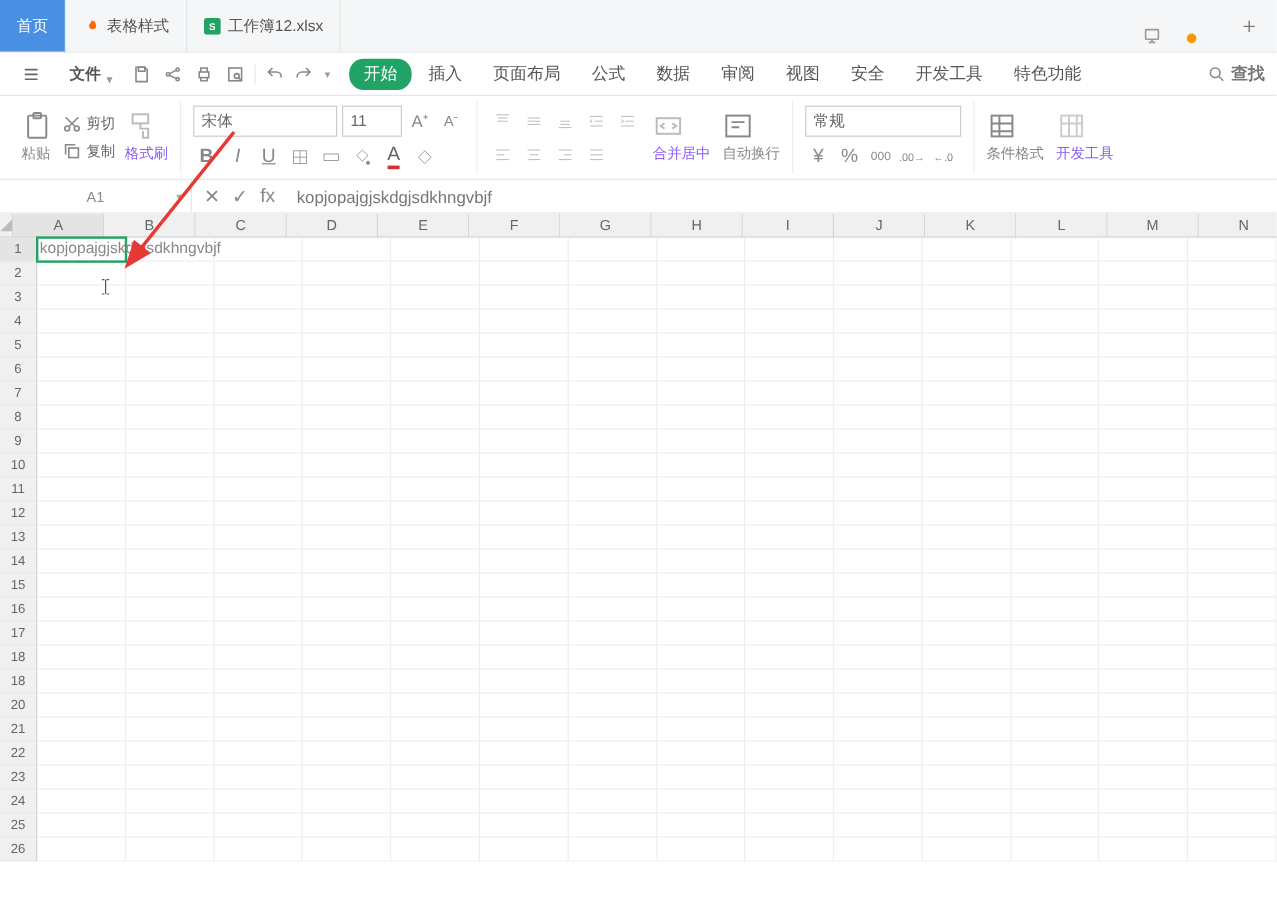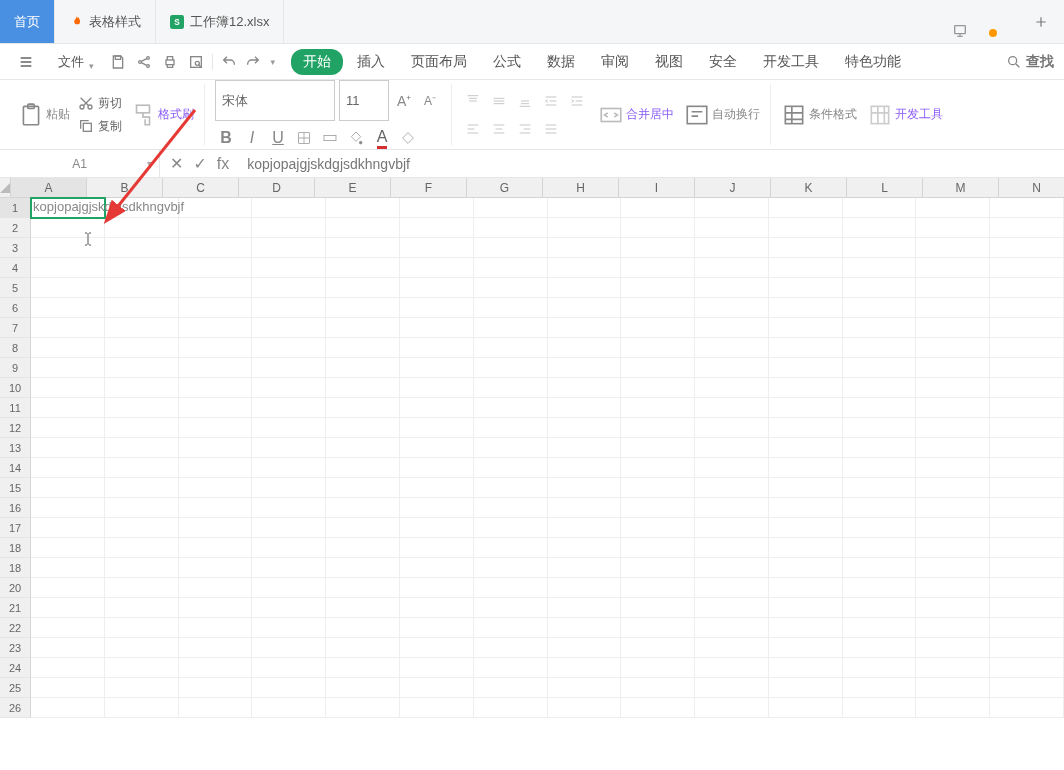--- a/index.html
+++ b/index.html
@@ -8,37 +8,37 @@
   
   .tab-bar { display: flex; align-items: flex-end; height: 44px; background: #f5f6f7; border-bottom: 1px solid #e5e6e7; }
   .tab { display: flex; align-items: center; padding: 0 14px; height: 100%; font-size: 13px; color: #555; cursor: pointer; gap: 6px; border-right: 1px solid #e5e6e7; }
   .tab.active { background: #4a90e2; color: #fff; }
   .tab-icon { width: 14px; height: 14px; display: inline-flex; align-items: center; justify-content: center; }
   .tab-plus { padding: 0 16px; display: flex; align-items: center; height: 100%; cursor: pointer; }
   .right-tab-icons { margin-left: auto; display: flex; align-items: center; gap: 20px; padding-right: 20px; }
 
   
   .menu-bar { display: flex; align-items: center; height: 36px; background: #fff; border-bottom: 1px solid #e5e6e7; padding: 0 10px; gap: 8px; }
-  .menu-btn { font-size: 13px; color: #555; padding: 4px 8px; cursor: pointer; display: flex; align-items: flex-end; gap: 3px; }
+  .menu-btn { font-size: 13px; color: #555; padding: 4px 8px; cursor: pointer; display: flex; align-items: flex-end; gap: 3px; font-weight: bold; }
   .svgicon { width: 16px; height: 16px; }
   .qat { display: flex; align-items: center; gap: 10px; padding-right: 8px; border-right: 1px solid #e5e6e7; }
   .qat-icon { width: 16px; height: 16px; color: #888; cursor: pointer; }
   .ribbon-tabs { display: flex; align-items: flex-start; gap: 2px; margin-left: 8px; }
   .ribbon-tab { font-size: 14px; color: #555; padding: 4px 12px; cursor: pointer; }
   .ribbon-tab.active { background: #21a366; color: #fff; border-radius: 12px; }
   .search-group { margin-left: auto; display: flex; align-items: center; gap: 4px; color: #777; font-size: 14px; font-weight: bold; }
 
   
   .ribbon { display: flex; align-items: flex-start; height: 70px; background: #fff; border-bottom: 1px solid #e5e6e7; padding: 4px 8px; }
   .group { display: flex; align-items: center; height: 100%; padding: 0 10px; border-right: 1px solid #eee; }
-  .vstack { display: flex; align-items: center; justify-content: center; gap: 2px; font-size: 12px; color: #888; height: 62px; cursor: pointer; }
+  .vstack { display: flex; flex-direction: column; align-items: flex-start; justify-content: center; gap: 2px; font-size: 12px; color: #888; height: 62px; cursor: pointer; }
   .vstack .big-icon { width: 26px; height: 26px; }
   .hrow { display: flex; align-items: center; gap: 4px; }
   .col { display: flex; flex-direction: column; gap: 6px; }
-  .font-select, .size-select { height: 41px; border: 1px solid #ccc; font-size: 13px; padding: 0 6px; color: #666; background: #fff; }
+  .font-select, .size-select { height: 26px; border: 1px solid #ccc; font-size: 13px; padding: 0 6px; color: #666; background: #fff; }
   .font-select { width: 120px; }
   .size-select { width: 50px; }
   .small-btn { width: 22px; height: 22px; display: inline-flex; align-items: center; justify-content: center; color: #888; cursor: pointer; }
   .muted { color: #8b5cf6; }
 
   
   .fx-bar { display: flex; align-items: center; height: 28px; border-bottom: 1px solid #e5e6e7; background: #fff; }
   .name-box { width: 160px; height: 100%; border-right: 1px solid #e5e6e7; display: flex; align-items: center; justify-content: center; font-size: 12px; color: #888; position: relative; }
   .name-box .dd { position: absolute; right: 6px; color: #aaa; }
   .fx-buttons { display: flex; align-items: center; gap: 10px; padding: 0 10px; color: #888; }
@@ -302,20 +302,32 @@
     </div>
     <div class="vstack" style="margin-left:10px;">
       <svg class="big-icon" viewBox="0 0 24 24" fill="none" stroke="#888" stroke-width="1.5">
           <rect x="3" y="4" width="18" height="16"></rect>
           <path d="M7 9h10M7 13h6"></path>
         </svg>
       <span>自动换行</span>
     </div>
   </div>
 
+  <div class="group">
+    <div class="col">
+      <input class="font-select" style="width: 130px;" value="常规">
+      <div class="hrow">
+        <span class="small-btn">¥</span>
+        <span class="small-btn">%</span>
+        <span class="small-btn" style="font-size:10px;">000</span>
+        <span class="small-btn" style="font-size:9px;">.00→</span>
+        <span class="small-btn" style="font-size:9px;">←.0</span>
+      </div>
+    </div>
+  </div>
 
   <div class="group" style="border-right:none;">
     <div class="vstack">
       <svg class="big-icon" viewBox="0 0 24 24" fill="none" stroke="#888" stroke-width="1.5">
           <rect x="4" y="4" width="16" height="16"></rect>
           <path d="M4 10h16M4 16h16M10 4v16"></path>
         </svg>
       <span>条件格式</span>
     </div>
     <div class="vstack muted" style="margin-left:10px;">

